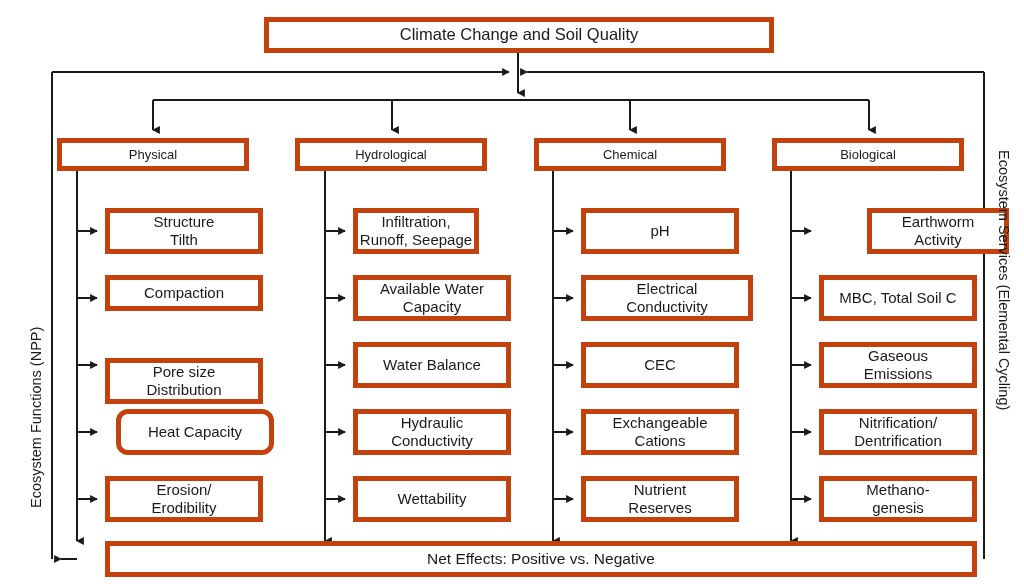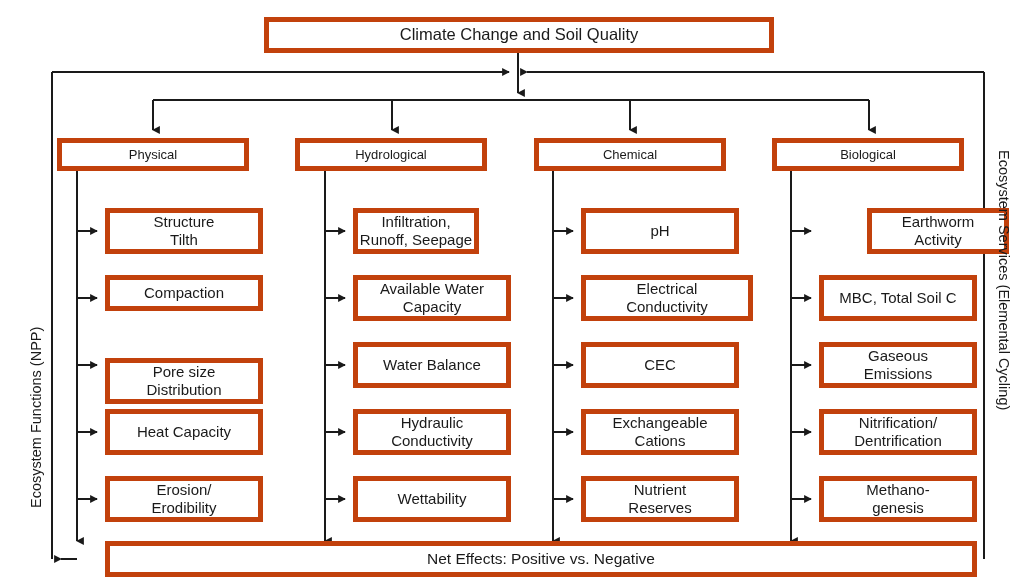--- a/index.html
+++ b/index.html
@@ -140,21 +140,21 @@
   <div class="node cat-node" style="left:57px; top:138px; width:192px; height:33px;">Physical</div>
   <div class="node cat-node" style="left:295px; top:138px; width:192px; height:33px;">Hydrological</div>
   <div class="node cat-node" style="left:534px; top:138px; width:192px; height:33px;">Chemical</div>
   <div class="node cat-node" style="left:772px; top:138px; width:192px; height:33px;">Biological</div>
 
   <div class="node leaf-node" style="left:105px; top:208px; width:158px; height:46px;">Structure
 Tilth</div>
   <div class="node leaf-node" style="left:105px; top:275px; width:158px; height:36px;">Compaction</div>
   <div class="node leaf-node" style="left:105px; top:342px; width:158px; height:46px;margin-top:16px;">Pore size
 Distribution</div>
-  <div class="node leaf-node" style="left:105px; top:409px; width:158px; height:46px;">Heat Capacity</div>
+  <div class="node leaf-node" style="left:116px; top:409px; width:158px; height:46px;border-radius:12px;">Heat Capacity</div>
   <div class="node leaf-node" style="left:105px; top:476px; width:158px; height:46px;">Erosion/
 Erodibility</div>
 
   <div class="node leaf-node" style="left:353px; top:208px; width:126px; height:46px;">Infiltration,
 Runoff, Seepage</div>
   <div class="node leaf-node" style="left:353px; top:275px; width:158px; height:46px;">Available Water
 Capacity</div>
   <div class="node leaf-node" style="left:353px; top:342px; width:158px; height:46px;">Water Balance</div>
   <div class="node leaf-node" style="left:353px; top:409px; width:158px; height:46px;">Hydraulic
 Conductivity</div>

